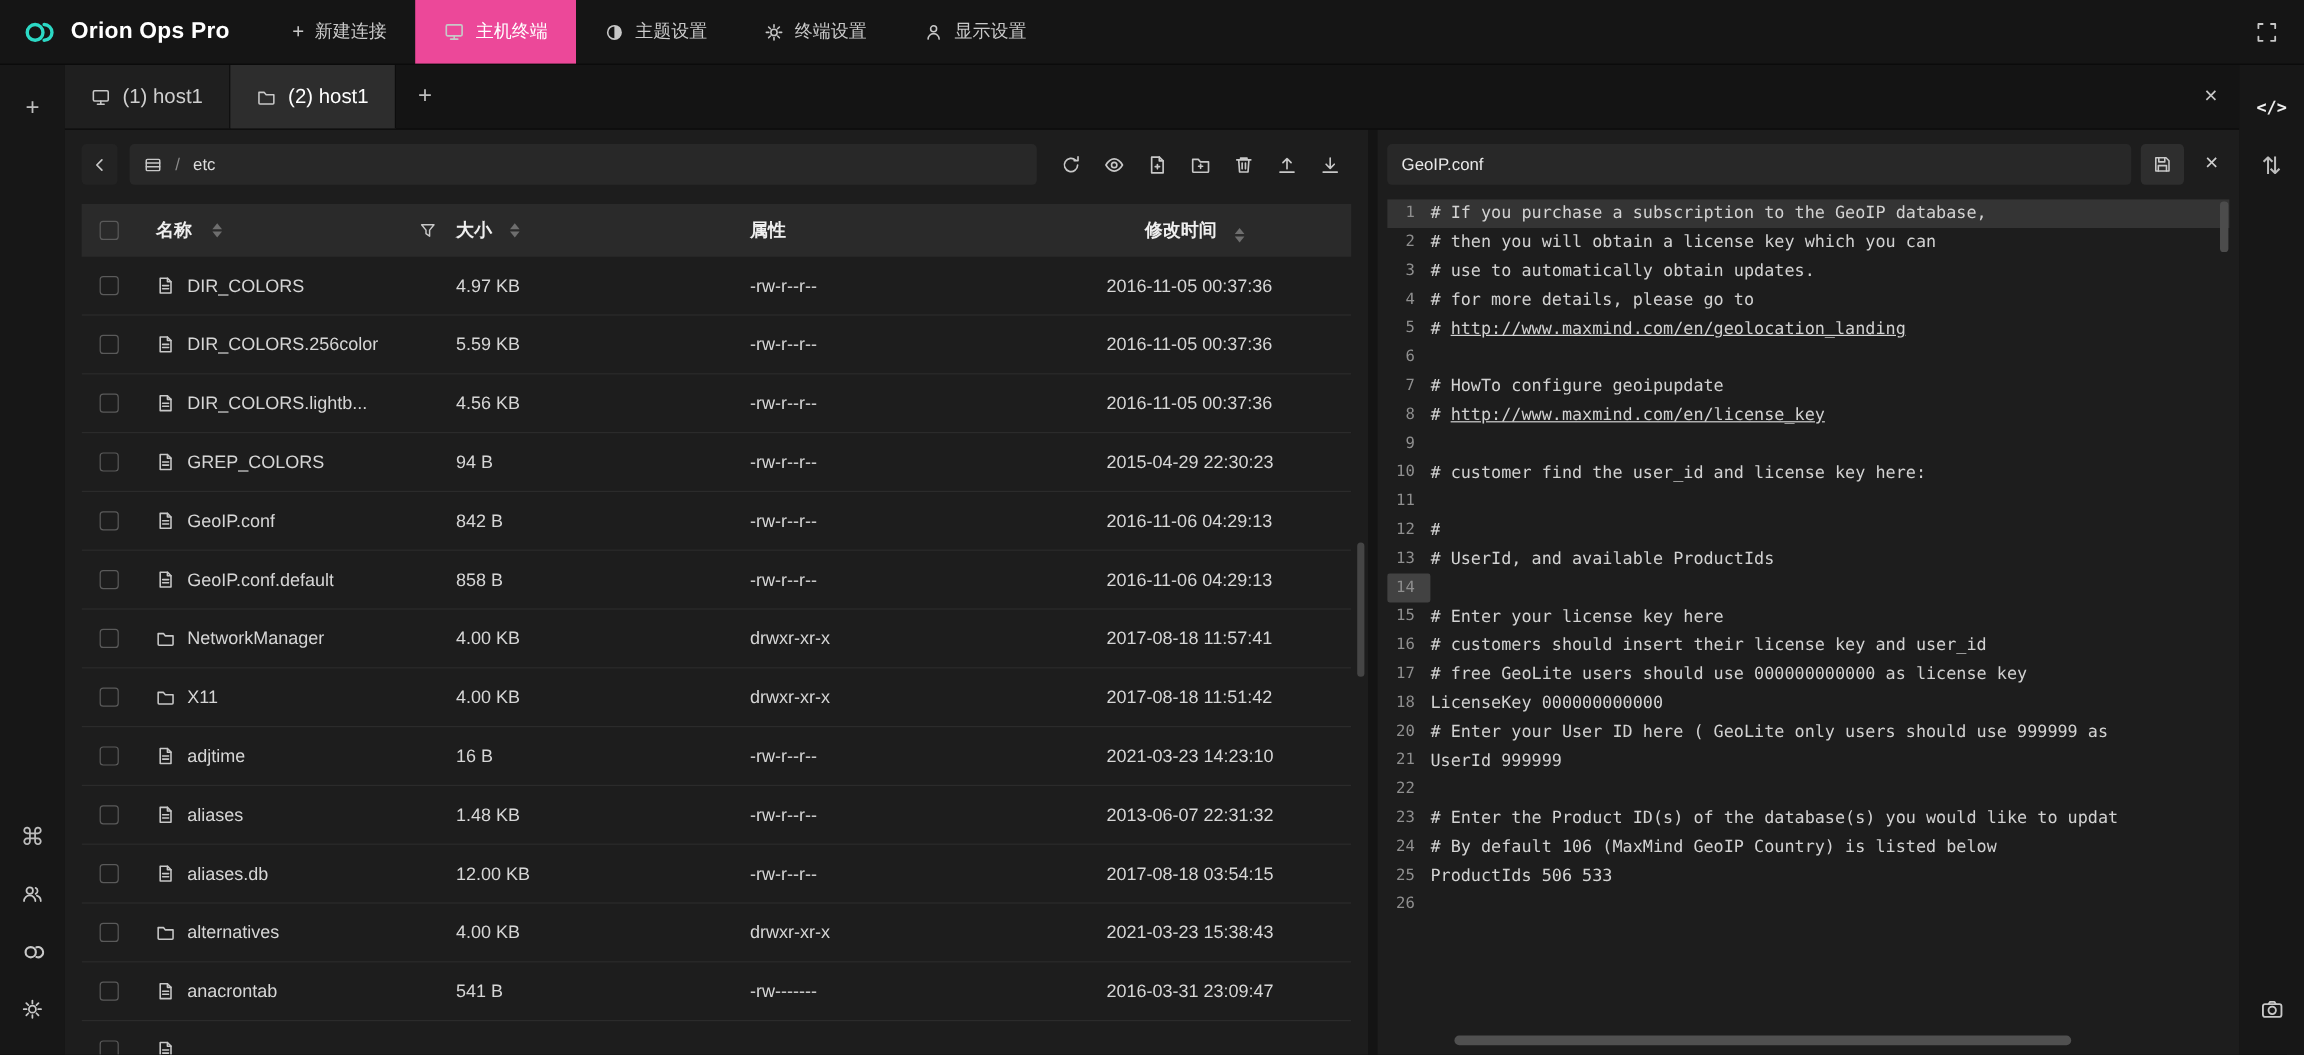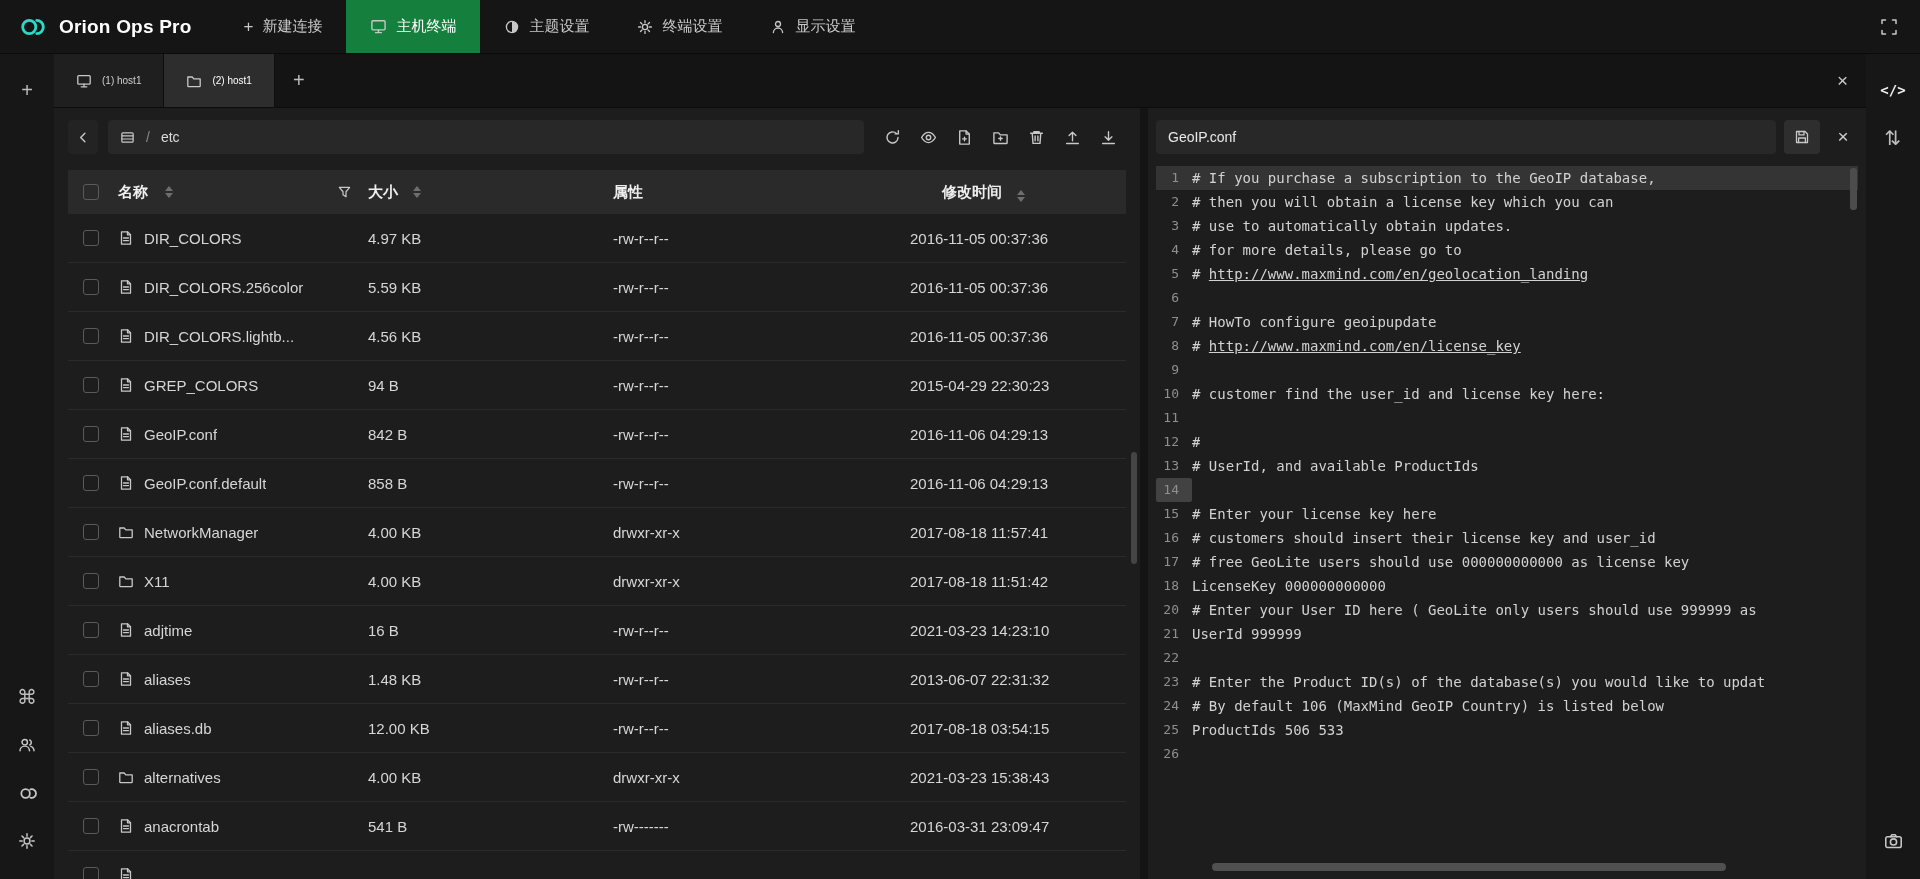--- a/index.html
+++ b/index.html
@@ -8,38 +8,38 @@
   #app { position:relative; width:1920px; height:879px; background:#151515; }
 
   
   .topbar { position:absolute; top:0; left:0; right:0; height:54px; background:#151515;
             display:flex; align-items:stretch; border-bottom:1px solid #0b0b0b; z-index:5; }
   .brand { display:flex; align-items:center; gap:11px; padding:0 28px 0 18px; }
   .brand-name { font-size:19px; font-weight:700; color:#ffffff; letter-spacing:.2px; white-space:nowrap; }
   .menu { display:flex; align-items:stretch; }
   .menu-item { display:flex; align-items:center; gap:9px; padding:0 24px; font-size:15px;
                color:#c9c9c9; cursor:pointer; white-space:nowrap; }
-  .menu-item.active { background:#15803d; color:#ffffff; }
+  .menu-item.active { background:#ec4899; color:#ffffff; }
   .menu-item .mi-glyph { font-size:17px; line-height:1; }
   .topbar-right { margin-left:auto; display:flex; align-items:center; padding-right:22px; }
 
   
   .rail { position:absolute; top:54px; bottom:0; width:54px; background:#171717;
           display:flex; flex-direction:column; align-items:center; padding:12px 0 14px; z-index:4; }
   .left-rail { left:0; }
   .right-rail { right:0; }
   .rail-btn { width:36px; height:36px; display:flex; align-items:center; justify-content:center;
               color:#bdbdbd; font-size:20px; margin:6px 0; cursor:pointer; }
   .rail-spacer { flex:1; }
   .code-glyph { font-family:"DejaVu Sans Mono",monospace; font-size:14px; font-weight:700; color:#f0f0f0; }
 
   
   .tabbar { position:absolute; top:54px; left:54px; right:54px; height:54px; background:#141414;
             display:flex; align-items:stretch; border-bottom:1px solid #0c0c0c; z-index:3; }
-  .tab { display:flex; align-items:center; gap:10px; padding:0 22px; font-size:10px; color:#cfcfcf;
+  .tab { display:flex; align-items:center; gap:10px; padding:0 22px; font-size:17px; color:#cfcfcf;
          background:#1f1f1f; border-right:1px solid #0d0d0d; cursor:pointer; white-space:nowrap; }
   .tab.active { background:#2d2d2d; color:#ffffff;text-align:right; }
   .tab-add { width:48px; display:flex; align-items:center; justify-content:center;
              font-size:20px; color:#bdbdbd; cursor:pointer; }
   .tab-close { margin-left:auto; align-self:center; margin-right:18px; font-size:19px;
                color:#c8c8c8; cursor:pointer; }
 
   
   .main { position:absolute; top:108px; left:54px; right:54px; bottom:0; background:#141414;
           display:flex; gap:8px; }
@@ -56,21 +56,21 @@
   .fm-actions { display:flex; align-items:center; flex:none; }
   .fm-action { width:36px; height:34px; display:flex; align-items:center; justify-content:center; cursor:pointer; }
 
   .table-head { display:flex; align-items:center; height:44px; background:#2a2a2a;
                 font-weight:700; font-size:15px; color:#efefef; flex:none; }
   .table-body { flex:1; overflow:hidden; }
   .trow { display:flex; align-items:center; height:49px; border-bottom:1px solid #2b2b2b;
           font-size:15px; color:#d6d6d6; cursor:default; }
   .cell-check { flex:0 0 46px; display:flex; justify-content:center; }
   .checkbox { width:16px; height:16px; border:1.5px solid #5a5a5a; border-radius:3px; background:transparent; cursor:pointer; }
-  .cell-name { flex:0 0 254px; display:flex; align-items:center; gap:10px; padding-left:4px; overflow:hidden; }
+  .cell-name { flex:0 0 254px; display:flex; align-items:center; gap:10px; padding-left:4px; overflow:hidden;margin-left:12px; }
   .cell-size { flex:0 0 245px; display:flex; align-items:center; gap:8px;text-align:right; }
   .cell-attrs { flex:0 0 289px; }
   .cell-mtime { flex:1; display:flex; align-items:flex-end; gap:8px; padding-left:8px; }
   .table-head .cell-mtime { padding-left:40px; }
   .fname { white-space:nowrap; overflow:hidden; text-overflow:ellipsis; }
 
   .sort { display:inline-flex; flex-direction:column; gap:2px; margin-left:7px; cursor:pointer; }
   .sort i { display:block; width:0; height:0; border-left:4px solid transparent; border-right:4px solid transparent; }
   .sort .up { border-bottom:5px solid #6e6e6e; }
   .sort .down { border-top:5px solid #6e6e6e; }

